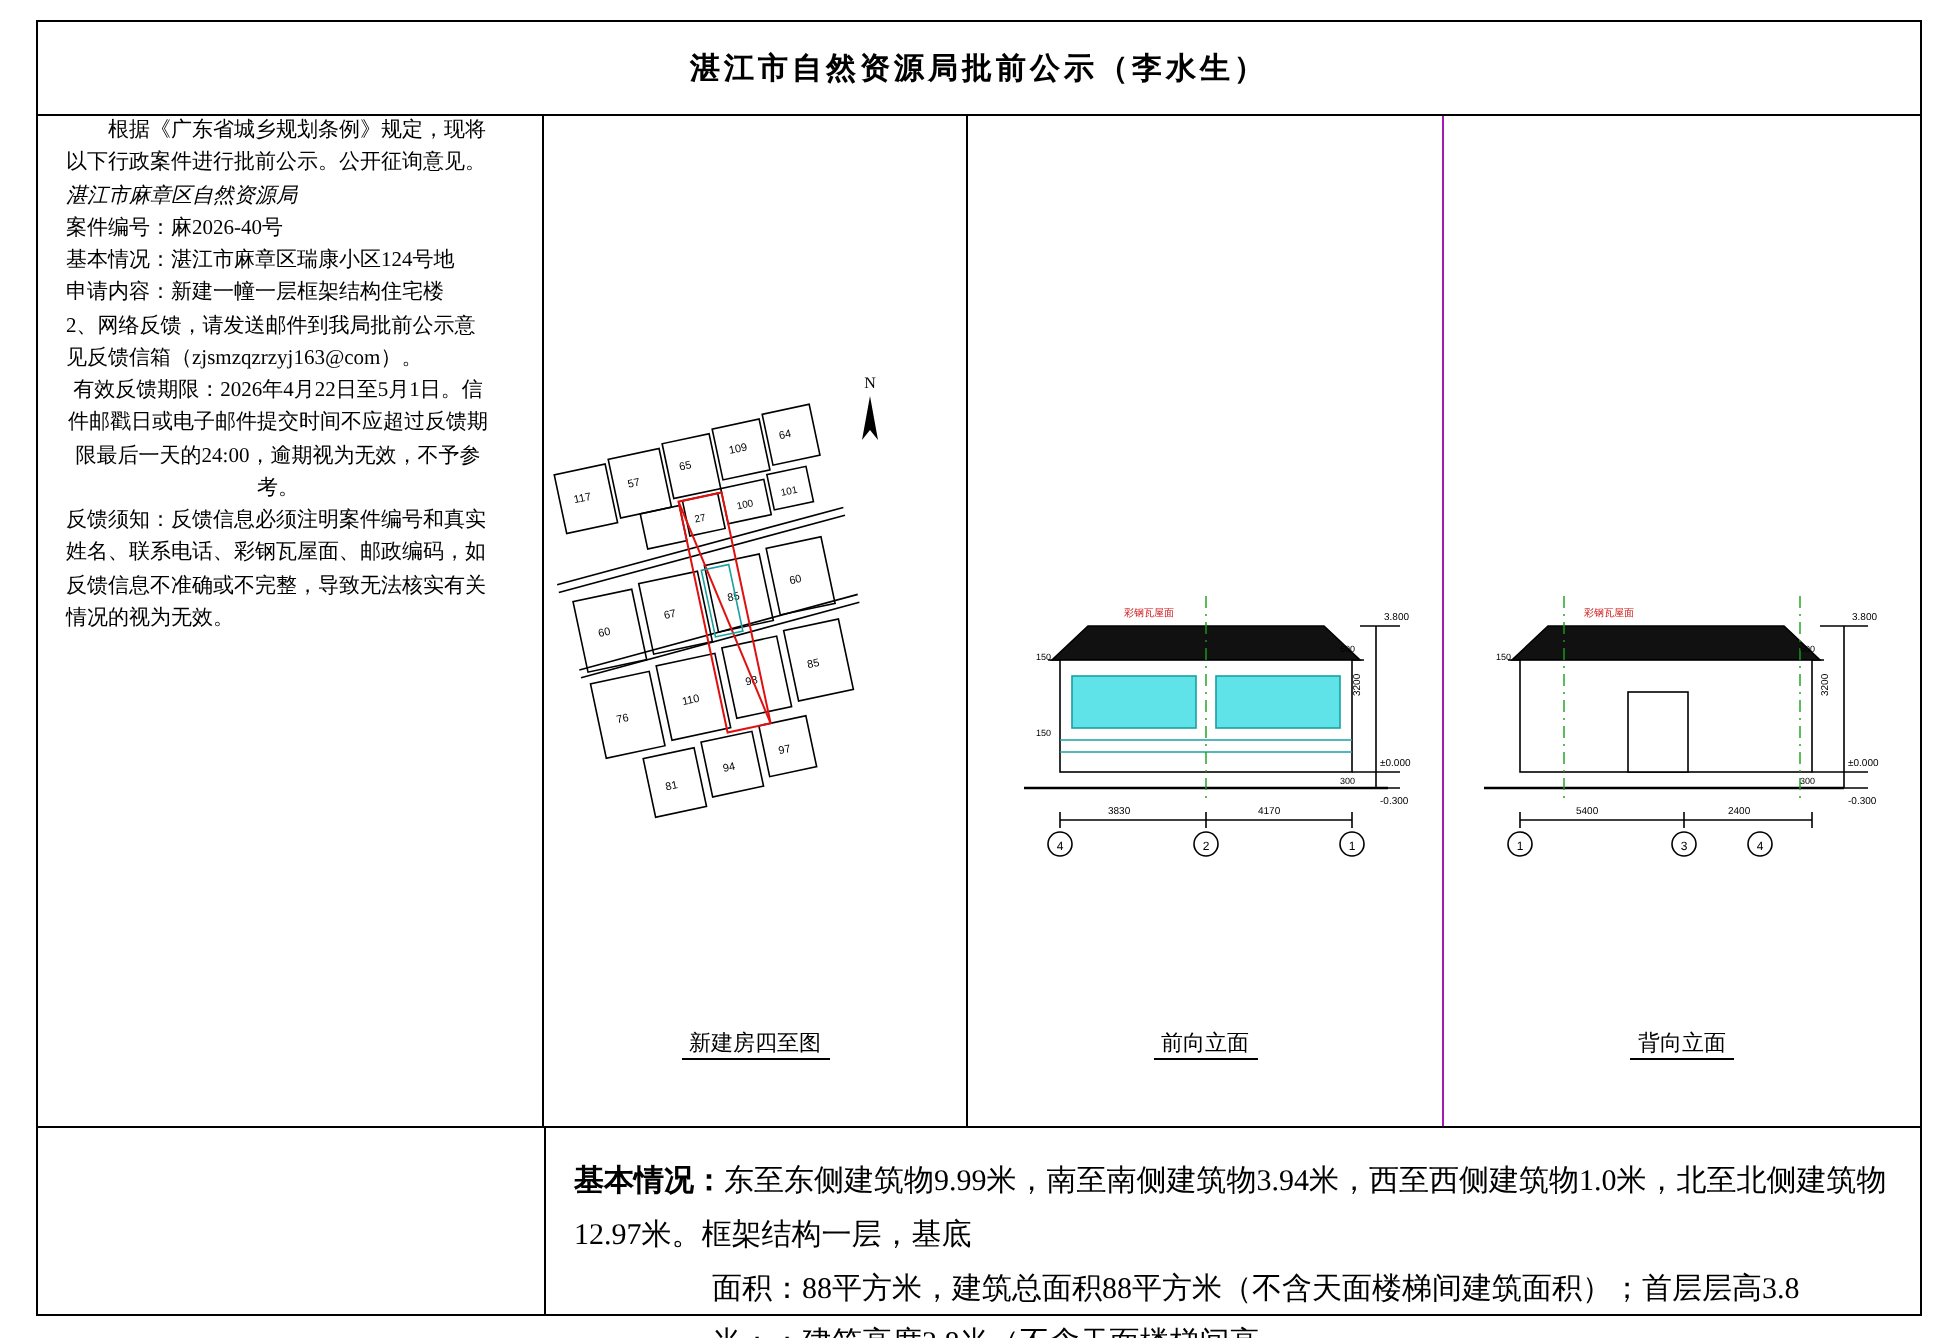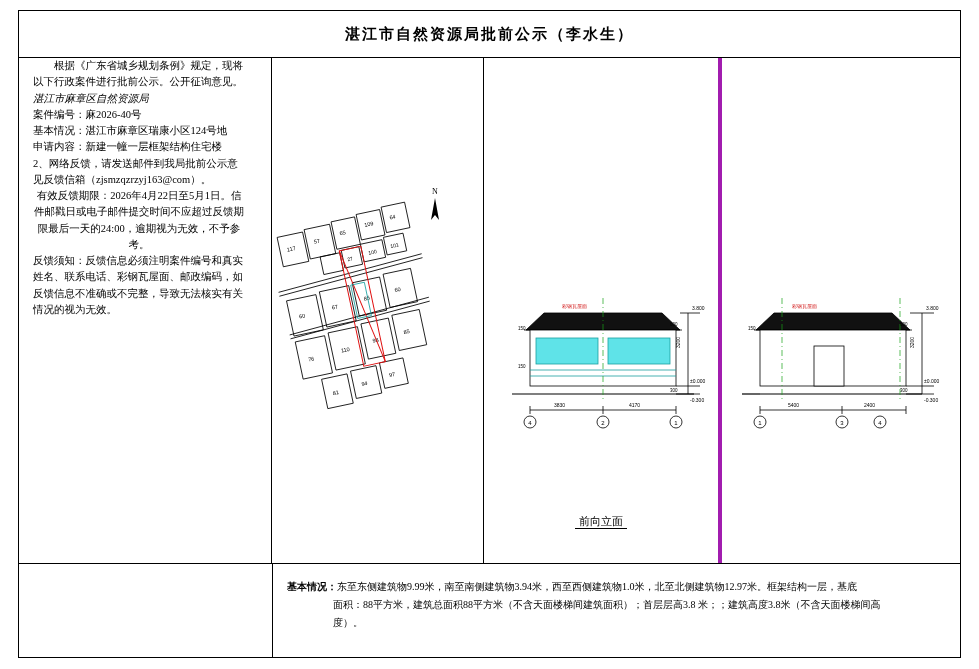--- a/index.html
+++ b/index.html
@@ -4,35 +4,35 @@
 <style>
   html,body{margin:0;padding:0;background:#fff;}
   body{width:979px;height:669px;font-family:"Liberation Sans","DejaVu Sans",sans-serif;color:#000;}
   #sheet{position:absolute;left:18px;top:10px;width:943px;height:648px;border:1px solid #000;box-sizing:border-box;}
   .title-bar{height:46px;border-bottom:1px solid #000;display:flex;align-items:center;justify-content:center;}
   .title-bar .t{font-family:"Liberation Serif","DejaVu Serif",serif;font-size:15px;font-weight:bold;letter-spacing:2px;}
   .body-row{display:flex;height:505px;}
   .col{box-sizing:border-box;position:relative;}
   .col-left{width:253px;border-right:1px solid #000;padding:0;}
   .col-mid{width:212px;border-right:1px solid #000;}
-  .col-f{width:238px;border-right:4px solid #a21caf;}
+  .col-f{width:238px;border-right:1px solid #a21caf;}
   .col-b{width:238px;}
   .notice{font-family:"Liberation Serif","DejaVu Serif",serif;font-size:10.5px;line-height:1.55;padding:0 14px;}
   .notice p{margin:0 12px 0 0;}
   .p-indent{text-indent:2em;}
   .blk1{margin-top:112px;}
   .blk2{margin-top:18px;}
   .blk3{margin-top:14px;text-align:center;}
   .blk4{margin-top:14px;}
   .right-al{text-align:left;padding-right:8px;font-style:italic;}
   .caption{position:absolute;bottom:34px;width:100%;text-align:center;font-family:"Liberation Serif","DejaVu Serif",serif;font-size:11px;}
   .caption span{border-bottom:1px solid #000;padding:0 4px 1px;}
   .foot{height:95px;border-top:1px solid #000;box-sizing:border-box;display:flex;}
   .foot-left{width:253px;border-right:1px solid #000;}
-  .foot-right{flex:1;padding:14px 16px 0 14px;font-family:"Liberation Serif","DejaVu Serif",serif;font-size:10px;line-height:1.8;}
+  .foot-right{flex:1;padding:14px 16px 0 14px;font-family:"Liberation Serif","DejaVu Serif",serif;font-size:15px;line-height:1.8;}
   .foot-right .lbl{font-weight:bold;}
   .foot-right .ind{display:block;padding-left:4.6em;}
   svg{display:block;}
 </style>
 </head>
 <body>
 
 <div id="sheet">
 
   <div class="title-bar">
@@ -118,20 +118,21 @@
             <g stroke="#e01010" stroke-width="1">
               <rect x="80" y="186" width="22" height="118"></rect>
               <line x1="80" y1="186" x2="102" y2="304"></line>
             </g>
             <g stroke="#19a0a0" stroke-width="0.8">
               <rect x="84" y="222" width="14" height="34"></rect>
             </g>
           </g>
         </g>
       </svg>
+      <div class="caption"><span>新建房四至图</span></div>
     </div>
 
     <div class="col col-f">
       <svg width="238" height="505" viewBox="0 0 238 505">
         <g stroke="#000" fill="none" stroke-width="0.8">
 
           <polygon points="42,272 196,272 178,255 60,255" fill="#111"></polygon>
           <line x1="40" y1="272" x2="198" y2="272" stroke="#000"></line>
 
           <rect x="46" y="272" width="146" height="56" fill="#ffffff"></rect>
@@ -212,20 +213,21 @@
           <text x="66" y="349" font-size="5" stroke="none" fill="#000">5400</text>
           <text x="142" y="349" font-size="5" stroke="none" fill="#000">2400</text>
           <circle cx="38" cy="364" r="6"></circle>
             <text x="38" y="367" font-size="6" text-anchor="middle" stroke="none" fill="#000">1</text>
           <circle cx="120" cy="364" r="6"></circle>
             <text x="120" y="367" font-size="6" text-anchor="middle" stroke="none" fill="#000">3</text>
           <circle cx="158" cy="364" r="6"></circle>
             <text x="158" y="367" font-size="6" text-anchor="middle" stroke="none" fill="#000">4</text>
         </g>
       </svg>
+      <div class="caption"><span>背向立面</span></div>
     </div>
 
   </div>
 
   <div class="foot">
     <div class="foot-left"></div>
     <div class="foot-right">
       <span class="lbl">基本情况：</span><span>东至东侧建筑物9.99米，南至南侧建筑物3.94米，西至西侧建筑物1.0米，北至北侧建筑物12.97米。框架结构一层，基底</span>
       <span class="ind">面积：88平方米，建筑总面积88平方米（不含天面楼梯间建筑面积）；首层层高3.8 米；；建筑高度3.8米（不含天面楼梯间高</span>
       <span class="ind">度）。</span>

